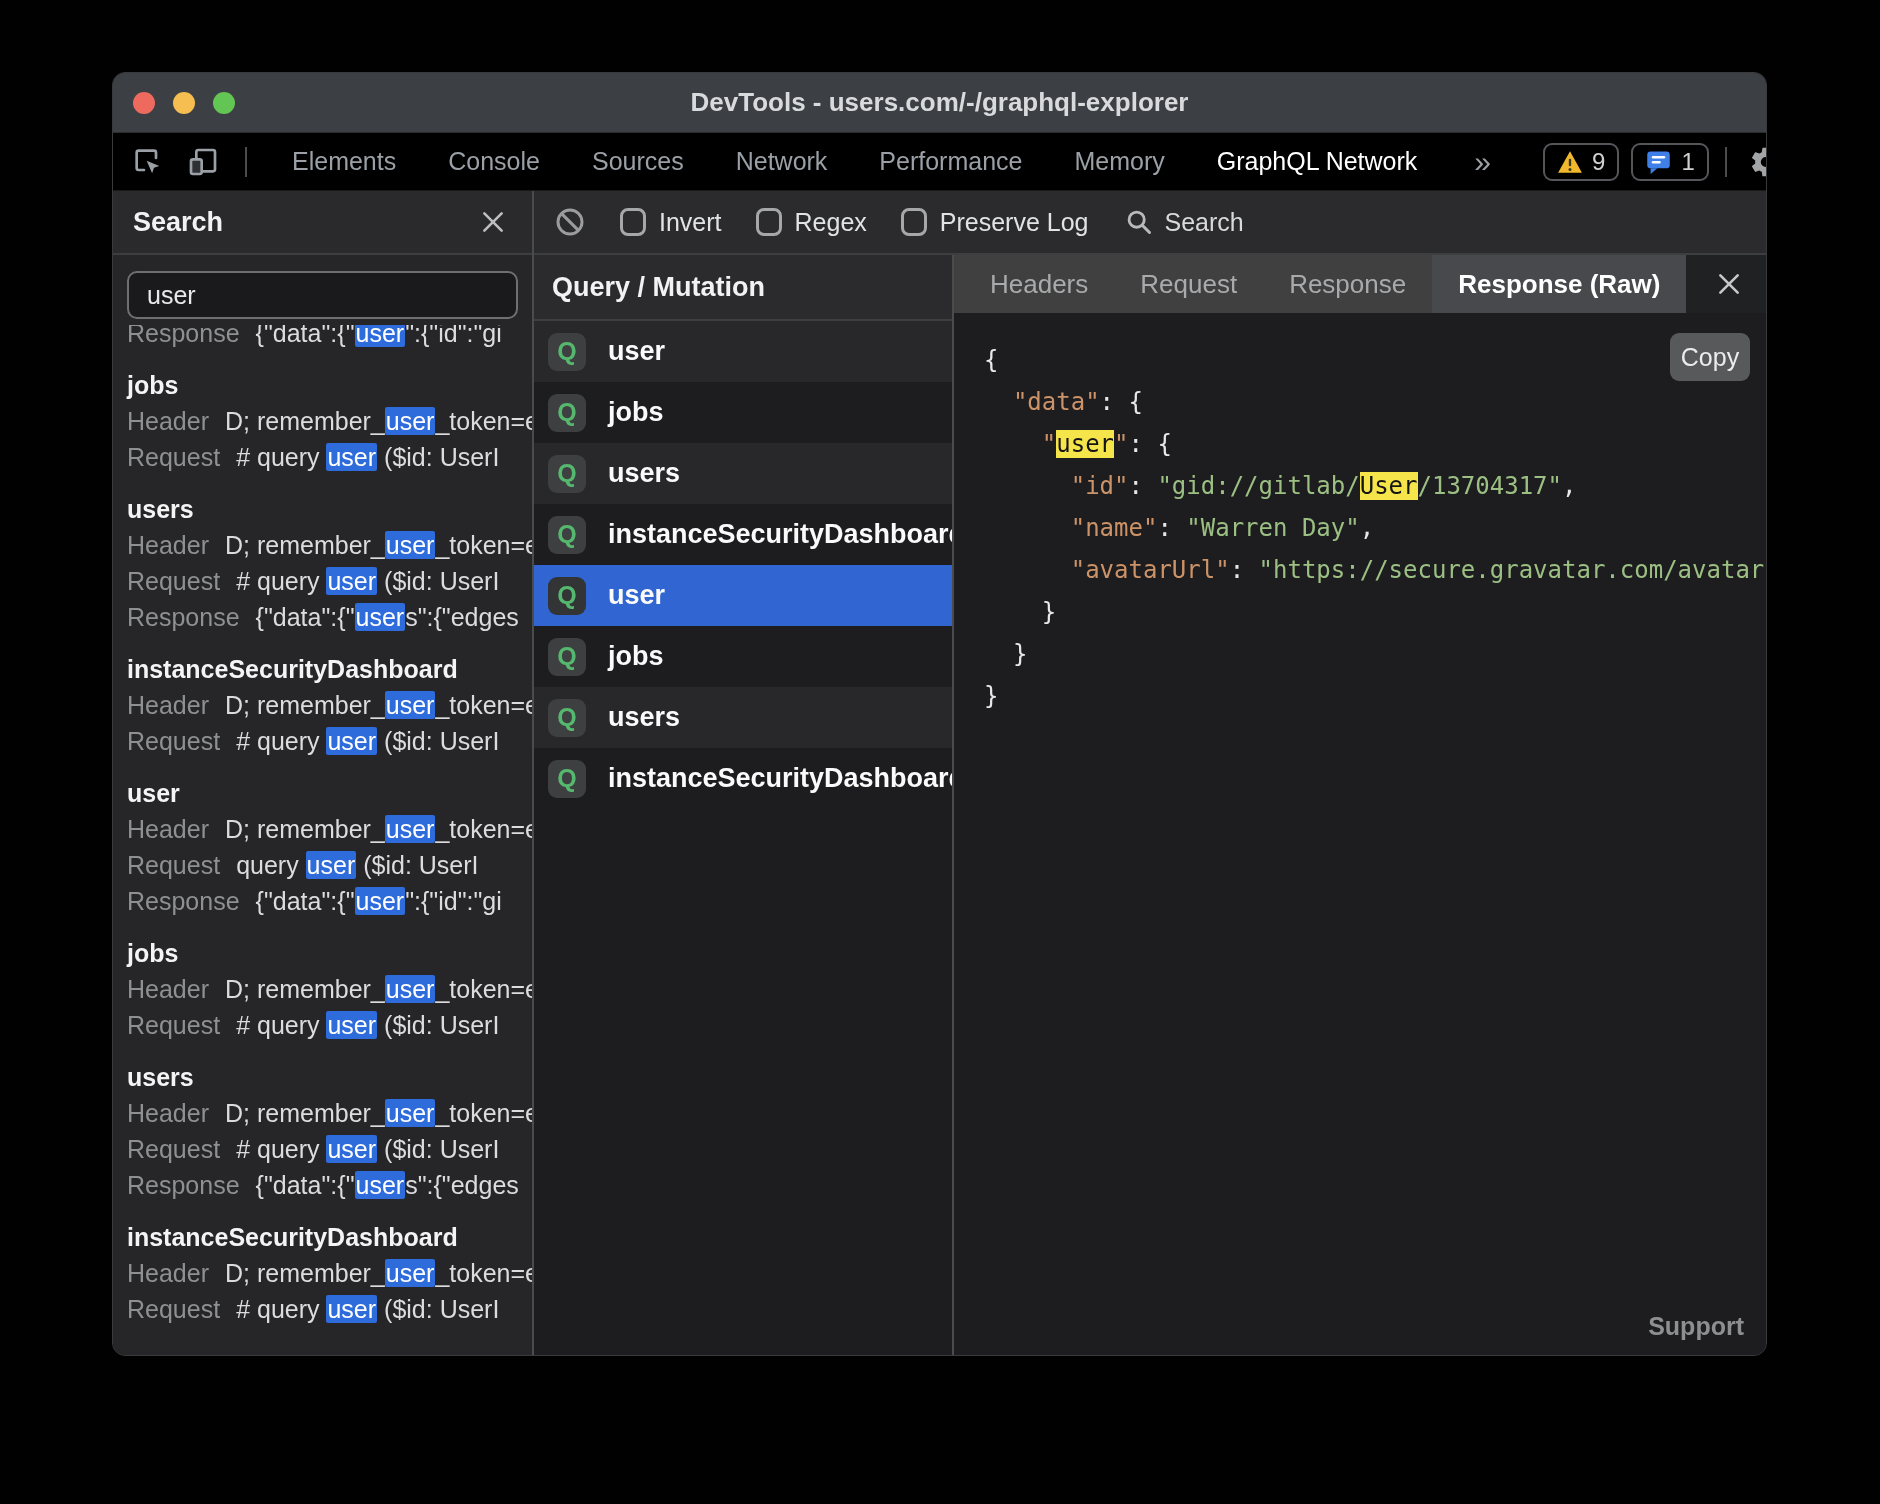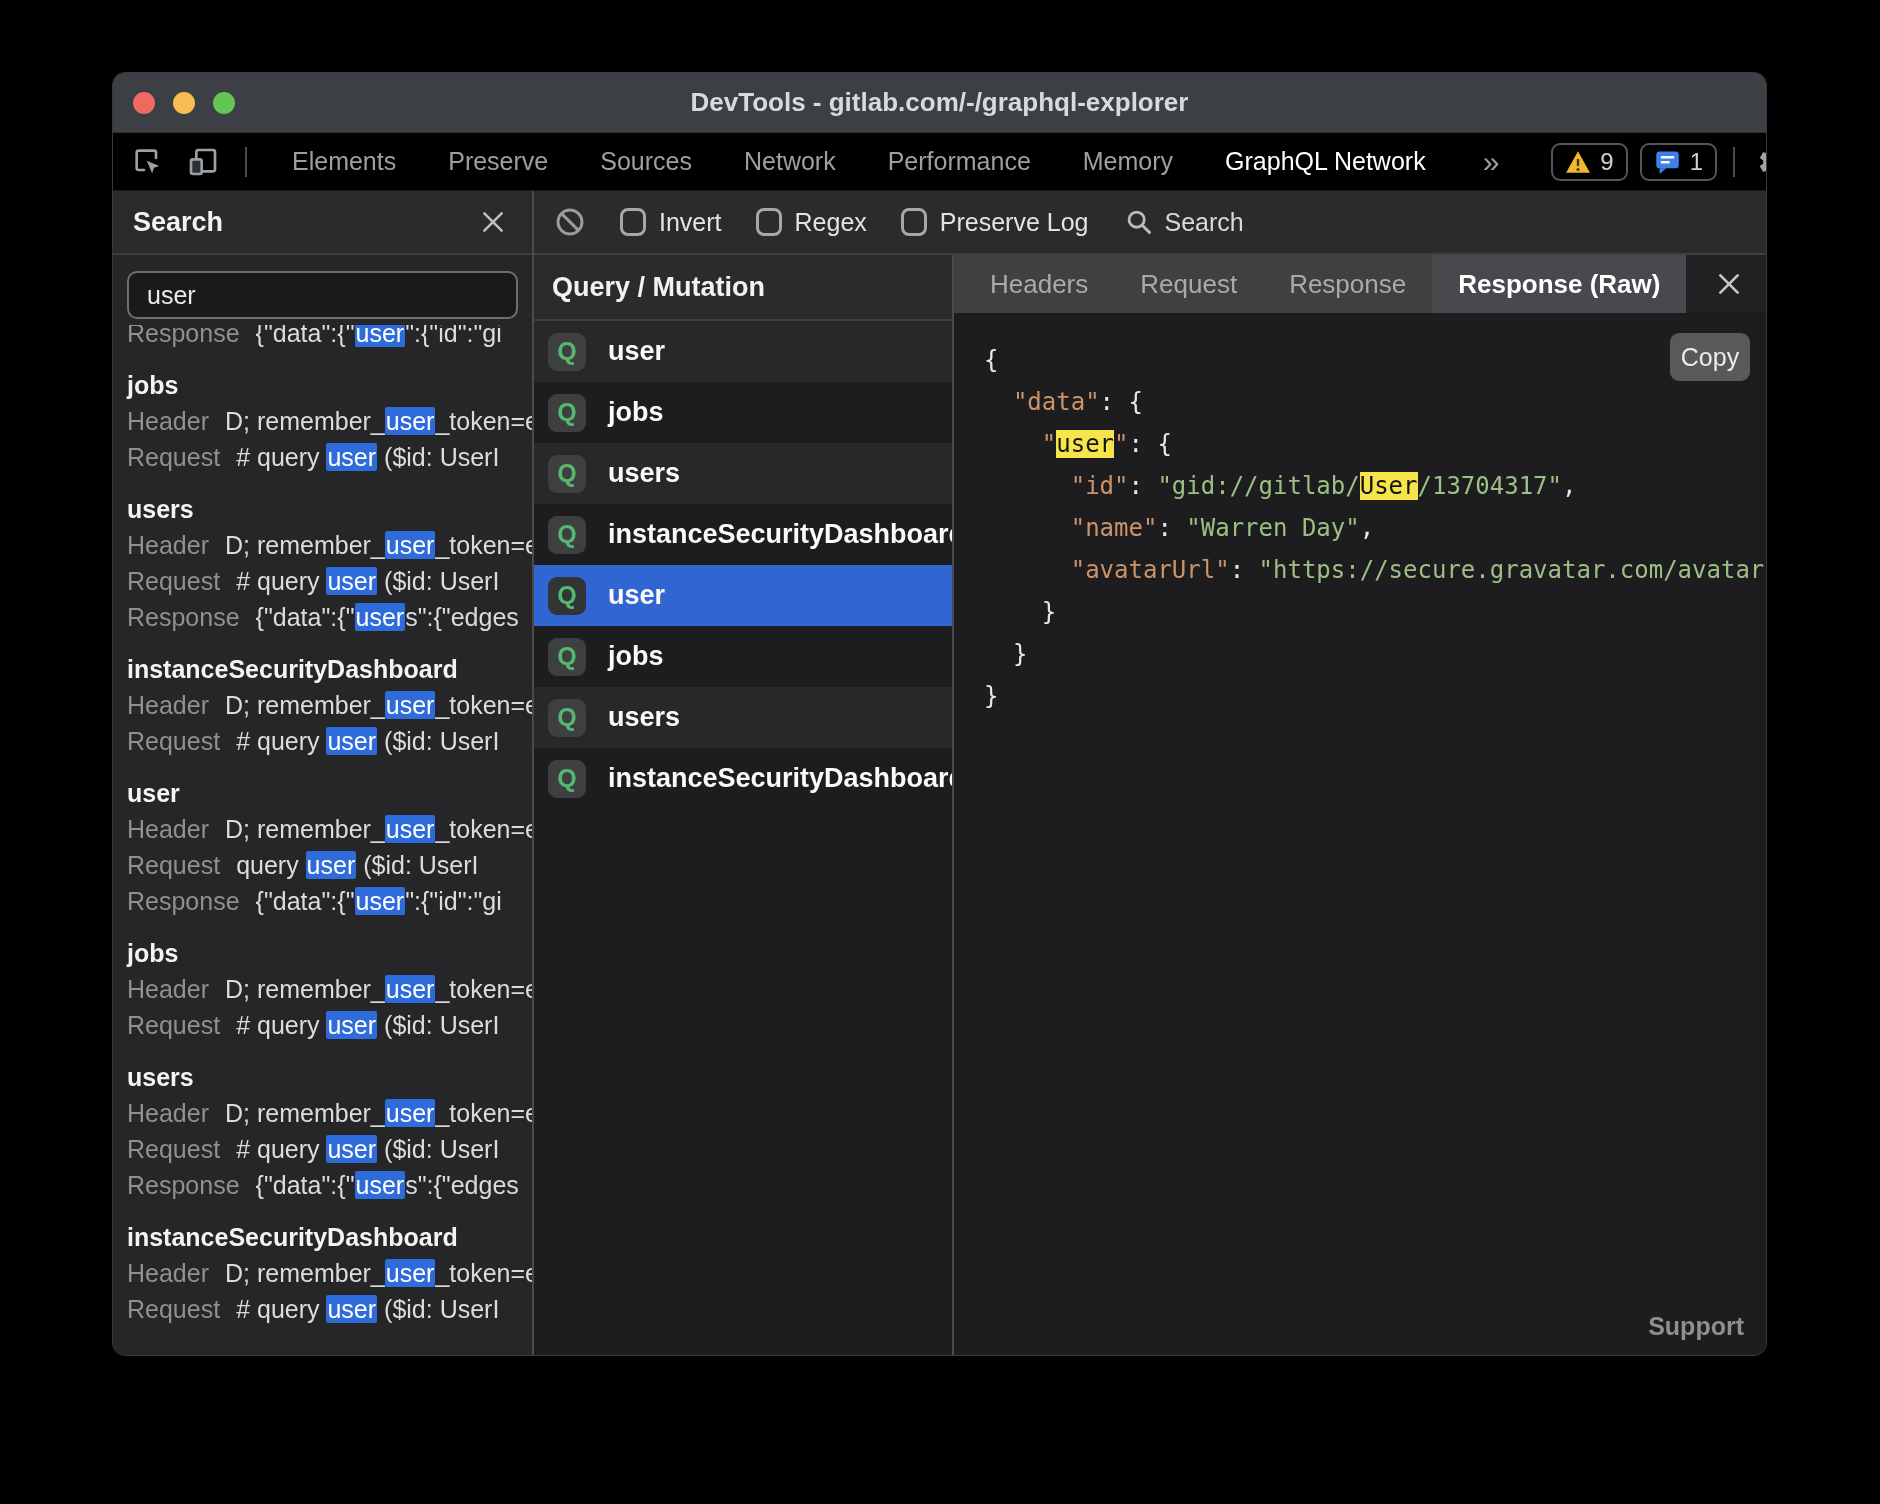--- a/index.html
+++ b/index.html
@@ -101,40 +101,40 @@
 <body>
 
 <div class="window">
 
   <div class="titlebar">
     <div class="lights">
       <span class="light red"></span>
       <span class="light yellow"></span>
       <span class="light green"></span>
     </div>
-    <div class="title">DevTools - gitlab.com/-/graphql-explorer</div>
+    <div class="title">DevTools - users.com/-/graphql-explorer</div>
   </div>
 
   <div class="tabbar">
     <div class="iconbtn">
       <svg width="32" height="32" viewBox="0 0 24 24">
         <path d="M18 9 V5 a1.5 1.5 0 0 0 -1.5 -1.5 H5 A1.5 1.5 0 0 0 3.5 5 v11.5 A1.5 1.5 0 0 0 5 18 h4" fill="none" stroke="#9aa0a6" stroke-width="2" stroke-linecap="round"></path>
         <path d="M11 11 l9.5 4 -4 1.4 -1.4 4 z" fill="#9aa0a6"></path>
       </svg>
     </div>
     <div class="iconbtn">
       <svg width="32" height="32" viewBox="0 0 24 24">
         <rect x="7" y="3" width="14" height="16" rx="1.5" fill="none" stroke="#9aa0a6" stroke-width="2"></rect>
         <rect x="3" y="10" width="8" height="11" rx="1.5" fill="#2e3134" stroke="#9aa0a6" stroke-width="2"></rect>
       </svg>
     </div>
     <div class="vsep"></div>
     <div class="tabs" id="devtools-tabs">
         <div class="tab">Elements</div>
-        <div class="tab">Preserve</div>
+        <div class="tab">Console</div>
         <div class="tab">Sources</div>
         <div class="tab">Network</div>
         <div class="tab">Performance</div>
         <div class="tab">Memory</div>
         <div class="tab active">GraphQL Network</div>
       </div>
     <div class="chevron">»</div>
     <div class="tb-spacer"></div>
     <div class="tabbar-right">
       <div class="badge">

